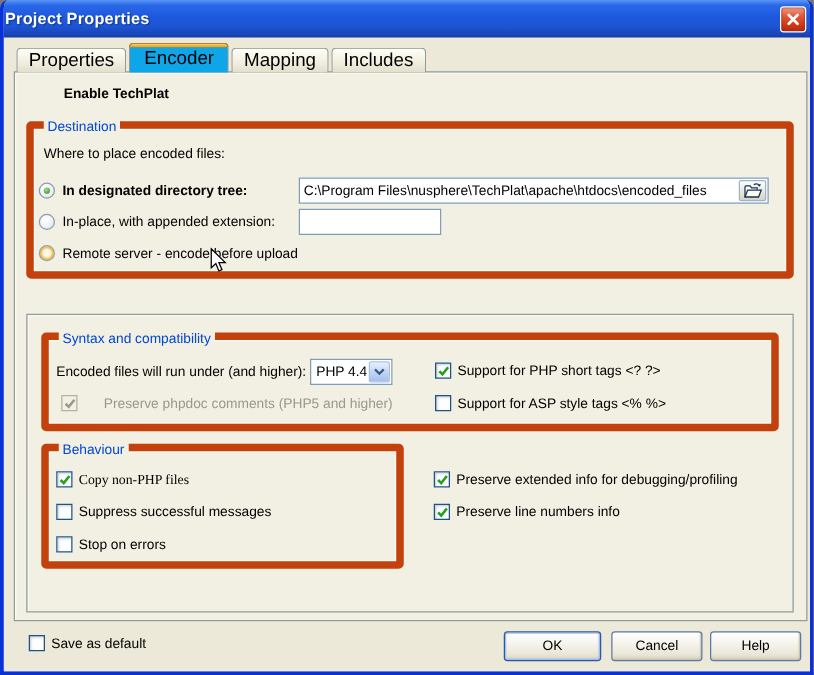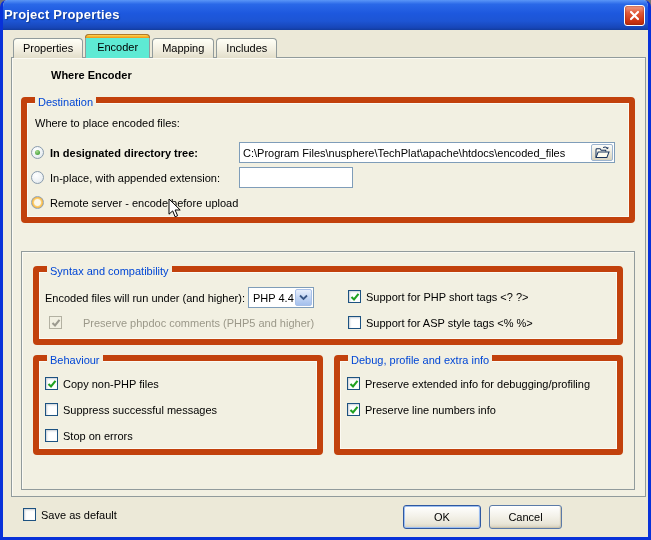--- a/index.html
+++ b/index.html
@@ -24,27 +24,27 @@
   .close-btn{
     position:absolute;right:6px;top:5px;width:21px;height:21px;border-radius:3px;
     border:1px solid #fff;
     background:linear-gradient(180deg,#F0A08B 0%,#E25B3A 35%,#CC3311 80%,#B52D10 100%);
     display:flex;align-items:center;justify-content:center;cursor:default;
     box-shadow:inset 0 0 2px #8C1A00;
   }
   
   .tabstrip{position:absolute;display:flex;align-items:flex-end;gap:2px;z-index:5;}
   .tab{
-    height:20px;line-height:19px;padding:0 9px;font-size:11px;color:#000;
+    height:20px;line-height:19px;padding:0 9px;font-size:15px;color:#000;
     border:1px solid #919B9C;border-bottom:none;border-radius:4px 4px 0 0;
     background:linear-gradient(180deg,#FFFFF6 0%,#F2EFE1 55%,#E2DECA 100%);
     position:relative;cursor:default;
   }
   .tab.active{
-    height:24px;line-height:24px;padding:0 11px;background:#5eead4;z-index:6;
+    height:24px;line-height:24px;padding:0 11px;background:#0ea5e9;z-index:6;
   }
   .tab.active::before{
     content:"";position:absolute;top:-1px;left:-1px;right:-1px;height:3px;
     border-radius:4px 4px 0 0;border:1px solid #B07A2A;border-bottom:none;
     background:linear-gradient(180deg,#FFD652,#EE9311);
   }
   
   .panel{
     position:absolute;background:#F2F0E2;border:1px solid #919B9C;z-index:1;
     box-shadow:inset 1px 1px 0 #FBFAF3;
@@ -132,21 +132,21 @@
     <span class="tab">Includes</span>
   </div>
 
   <div class="panel" style="left:8px;top:57px;width:635px;height:440px;"></div>
 
   <span class="cb abs" style="left:30px;top:69px;">
     <svg width="10" height="10" viewBox="0 0 10 10">
       <path d="M1.5 5 L4 7.5 L8.5 1.8" stroke="#21A121" stroke-width="2.1" fill="none"></path>
     </svg>
   </span>
-  <span class="lbl bold abs" style="left:48px;top:69px;z-index:2;">Where Encoder</span>
+  <span class="lbl bold abs" style="left:48px;top:69px;z-index:2;">Enable TechPlat</span>
 
   <div class="groupbox" style="left:18px;top:97px;width:614px;height:126px;z-index:2;">
     <span class="group-title">Destination</span>
   </div>
   <span class="lbl abs" style="left:32px;top:117px;z-index:2;">Where to place encoded files:</span>
 
   <span class="radio selected abs" style="left:28px;top:146px;z-index:2;"></span>
   <span class="lbl abs" style="left:47px;top:147px;z-index:2;font-weight:bold;">In designated directory tree:</span>
   <div class="field abs" style="left:236px;top:142px;width:376px;height:21px;z-index:2;">
     <span class="field-text">C:\Program Files\nusphere\TechPlat\apache\htdocs\encoded_files</span>
@@ -207,44 +207,42 @@
   <span class="lbl abs" style="left:363px;top:317px;z-index:2;">Support for ASP style tags &lt;% %&gt;</span>
 
   <div class="groupbox" style="left:30px;top:355px;width:290px;height:100px;z-index:2;">
     <span class="group-title">Behaviour</span>
   </div>
   <span class="cb abs" style="left:42px;top:377px;z-index:2;">
     <svg width="10" height="10" viewBox="0 0 10 10">
       <path d="M1.5 5 L4 7.5 L8.5 1.8" stroke="#21A121" stroke-width="2.1" fill="none"></path>
     </svg>
   </span>
-  <span class="lbl abs" style="left:60px;top:378px;z-index:2;">Copy non-PHP files</span>
+  <span class="lbl abs" style="left:60px;top:378px;z-index:2;font-family:Liberation Serif, serif;">Copy non-PHP files</span>
 
   <span class="cb abs" style="left:42px;top:403px;z-index:2;"></span>
   <span class="lbl abs" style="left:60px;top:404px;z-index:2;">Suppress successful messages</span>
 
   <span class="cb abs" style="left:42px;top:429px;z-index:2;"></span>
   <span class="lbl abs" style="left:60px;top:430px;z-index:2;">Stop on errors</span>
 
-  <div class="groupbox" style="left:331px;top:355px;width:289px;height:100px;z-index:2;">
-    <span class="group-title">Debug, profile and extra info</span>
-  </div>
   <span class="cb abs" style="left:344px;top:377px;z-index:2;">
     <svg width="10" height="10" viewBox="0 0 10 10">
       <path d="M1.5 5 L4 7.5 L8.5 1.8" stroke="#21A121" stroke-width="2.1" fill="none"></path>
     </svg>
   </span>
   <span class="lbl abs" style="left:362px;top:378px;z-index:2;">Preserve extended info for debugging/profiling</span>
 
   <span class="cb abs" style="left:344px;top:403px;z-index:2;">
     <svg width="10" height="10" viewBox="0 0 10 10">
       <path d="M1.5 5 L4 7.5 L8.5 1.8" stroke="#21A121" stroke-width="2.1" fill="none"></path>
     </svg>
   </span>
   <span class="lbl abs" style="left:362px;top:404px;z-index:2;">Preserve line numbers info</span>
 
   <span class="cb abs" style="left:20px;top:508px;"></span>
   <span class="lbl abs" style="left:38px;top:509px;">Save as default</span>
 
   <button class="xp-btn" style="left:486px;top:505px;width:73px;">Cancel</button>
   <button class="xp-btn default" style="left:400px;top:505px;width:78px;">OK</button>
+  <button class="xp-btn" style="left:565px;top:505px;width:73px;">Help</button>
 
 </div>
 
 </body></html>

